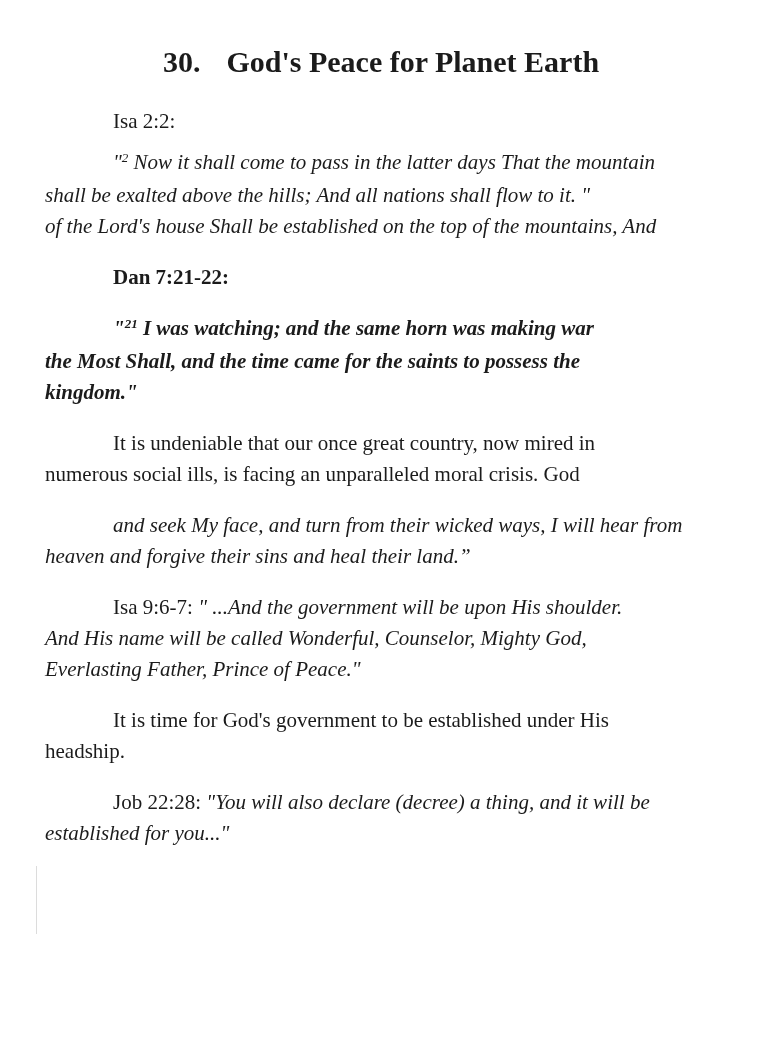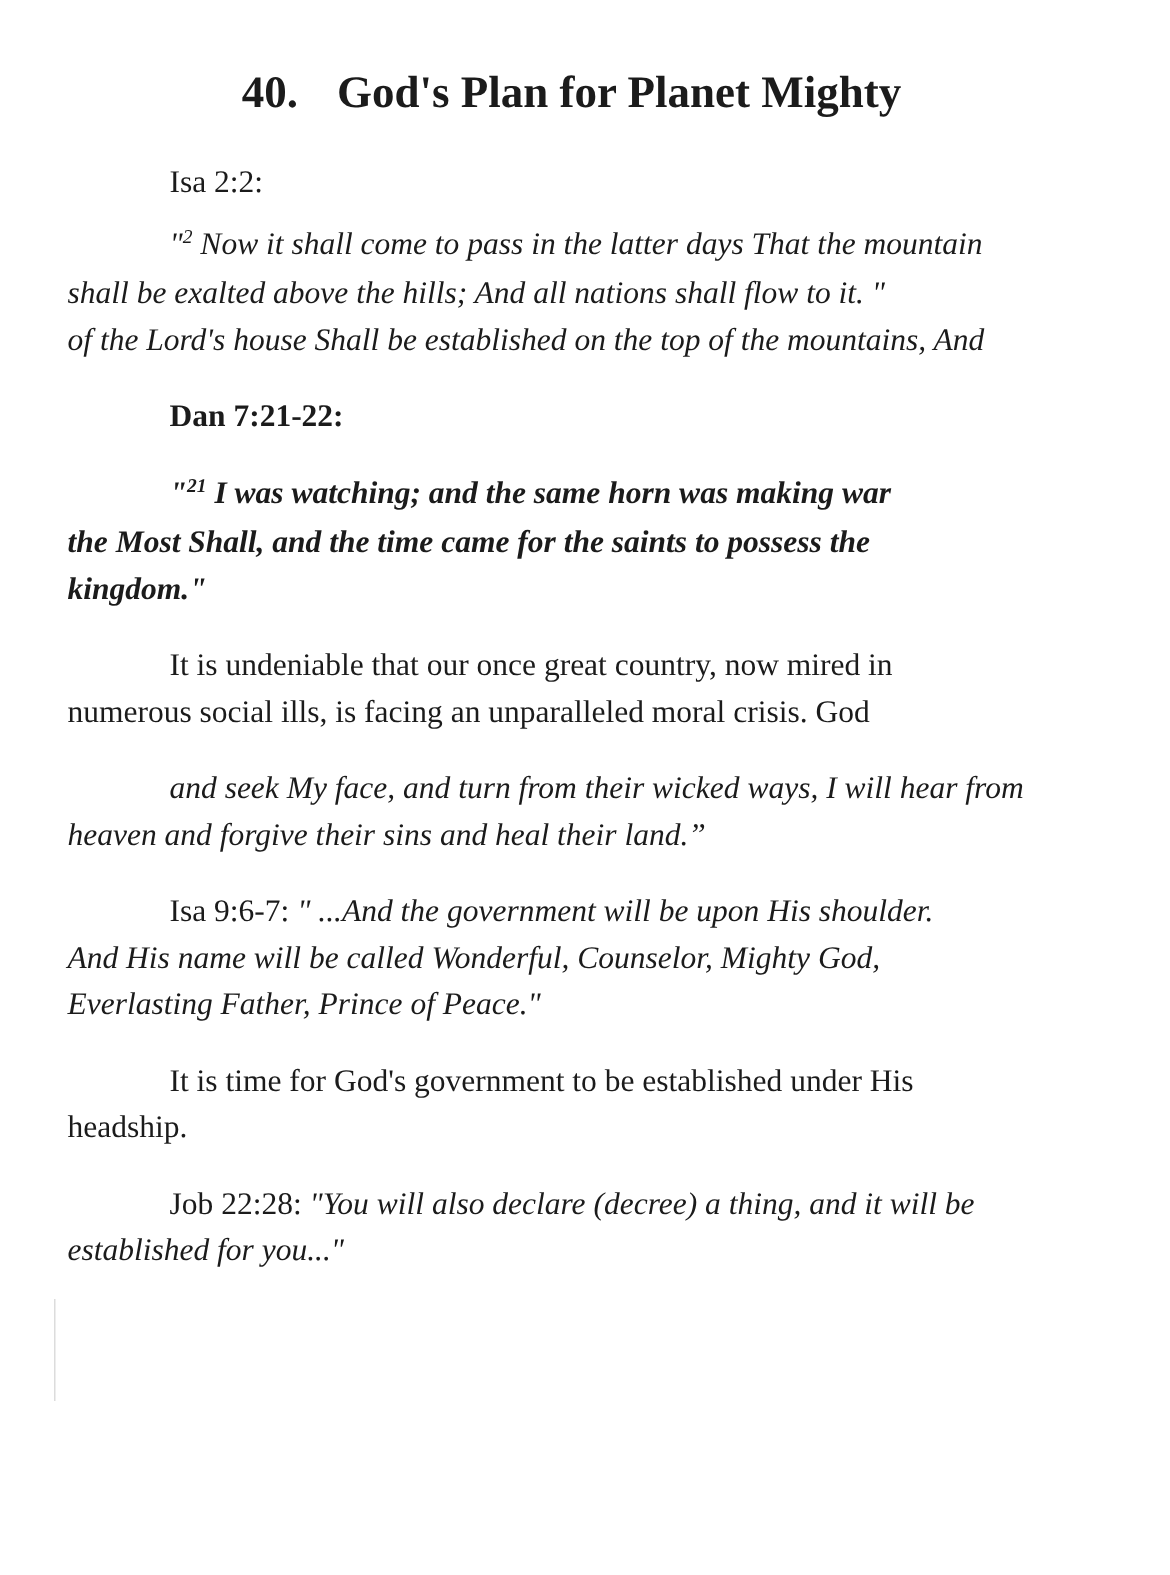--- a/index.html
+++ b/index.html
@@ -23,21 +23,21 @@
   .seg-b{font-weight:bold;}
   .seg-bi{font-weight:bold;font-style:italic;}
   .sup{font-size:13px;position:relative;top:-7px;}
   .artifact{position:absolute;left:36px;top:866px;width:1px;height:68px;background:#dcdcdc;}
 </style>
 </head>
 <body data-name="document-page">
 
 <div class="page" data-name="page-content">
   <div class="title" data-name="chapter-title">
-    <span class="num" data-name="chapter-number">40.</span><span data-name="chapter-title-text">God's Plan for Planet Mighty</span>
+    <span class="num" data-name="chapter-number">30.</span><span data-name="chapter-title-text">God's Peace for Planet Earth</span>
   </div>
   <div class="doc-body" data-name="document-body">
       <div class="para" data-name="ref-isa-2-2">
         <div class="line" data-name="text-line"><span class="seg-n" data-name="text-segment">Isa 2:2:</span></div>
       </div>
       <div class="para" data-name="quote-isa-2-2">
         <div class="line" data-name="text-line"><span class="seg-i" data-name="text-segment">"</span><span class="seg-i sup" data-name="verse-number-superscript">2</span><span class="seg-i" data-name="text-segment"> Now it shall come to pass in the latter days That the mountain</span></div>
         <div class="line" data-name="text-line"><span class="seg-i" data-name="text-segment">shall be exalted above the hills; And all nations shall flow to it. "</span></div>
         <div class="line" data-name="text-line"><span class="seg-i" data-name="text-segment">of the Lord's house Shall be established on the top of the mountains, And</span></div>
       </div>

